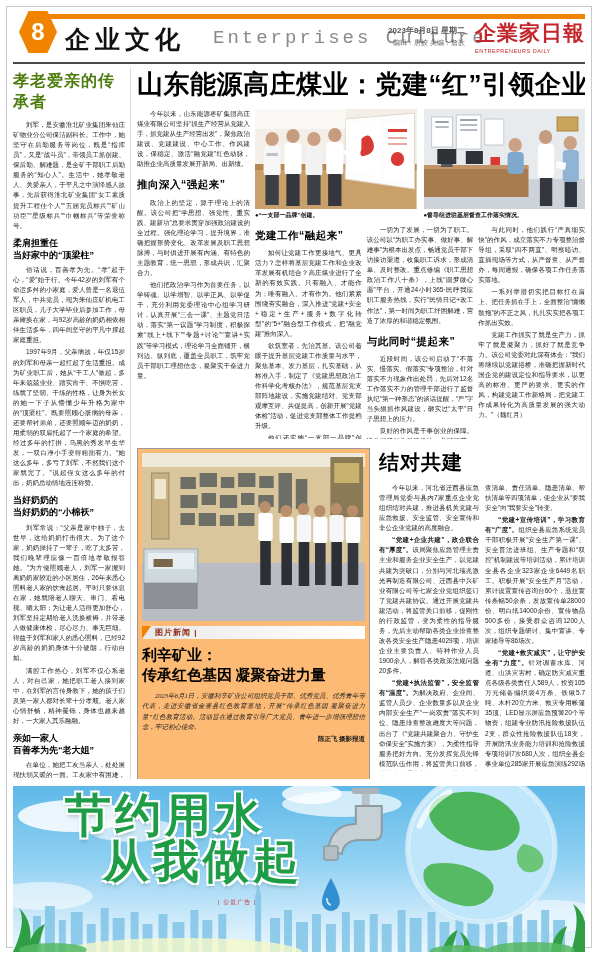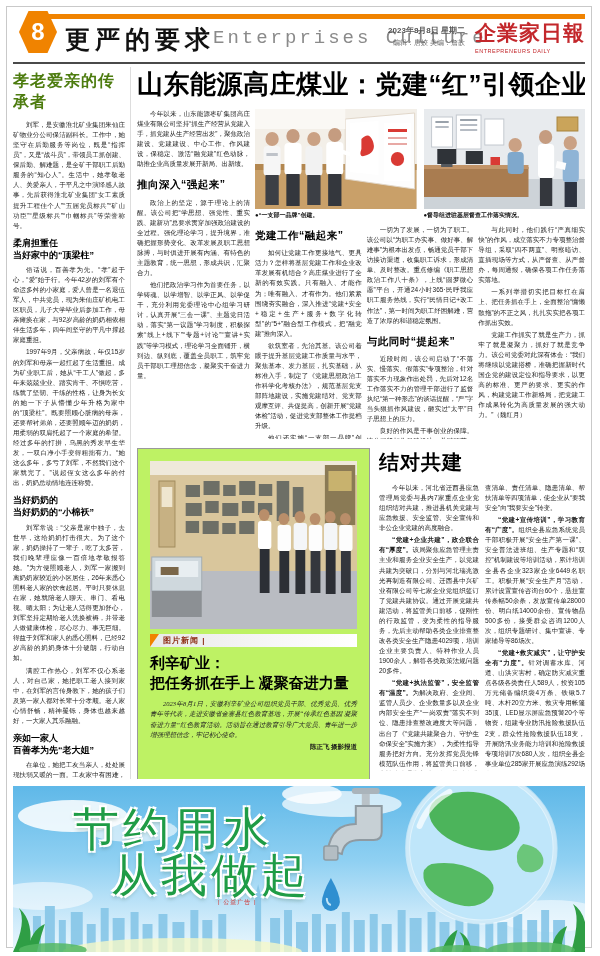--- a/index.html
+++ b/index.html
@@ -36,53 +36,53 @@
   .photo-box{flex:1;}
   .photo-frame{width:100%;height:100px;overflow:hidden;background:#eee;}
   .photo-frame svg{display:block;width:100%;height:100%;}
   .photo-caption{font-size:6px;font-weight:bold;color:#111;margin-top:2px;}
   .cols-row{display:flex;gap:5px;margin-top:5px;flex:1;overflow:hidden;}
   .cols-row .tcol{flex:1;overflow:hidden;}
   .ma-sub{font-size:10.5px;font-weight:bold;color:#000;margin:7px 0 5px;letter-spacing:.5px;}
   .ma-sub.first{margin-top:2px;}
   
   .bottom-row{display:flex;gap:9px;margin-top:9px;height:338px;overflow:hidden;}
-  .photo-news{width:233px;flex:0 0 233px;border:1px solid #9a9a9a;padding:12px;box-sizing:border-box;background:#bef264;}
+  .photo-news{width:233px;flex:0 0 233px;border:1px solid #9a9a9a;padding:4px;box-sizing:border-box;background:#fdba74;}
   .pn-photo{width:100%;height:168px;overflow:hidden;background:#ddd;}
   .pn-photo svg{display:block;width:100%;height:100%;}
   .pn-labelbar{position:relative;height:13px;margin-top:5px;background:linear-gradient(90deg,#e9e9e9 0%,#f7f7f7 60%,#fff 100%);}
   .pn-tri{position:absolute;left:0;top:0;width:0;height:0;border-left:9px solid #f08300;border-top:13px solid transparent;transform:scaleY(-1);}
   .pn-label{position:absolute;left:13px;top:1px;font-size:8px;font-weight:bold;color:#8c2b12;letter-spacing:1px;}
   .pn-title{font-family:"Liberation Serif",serif;font-size:15px;font-weight:bold;color:#000;line-height:1.3;margin:7px 0 6px;}
   .pn-caption{font-family:"Liberation Serif",serif;font-style:italic;font-size:6.5px;line-height:1.6;text-align:justify;color:#222;text-indent:2em;}
   .pn-byline{font-family:"Liberation Serif",serif;font-size:6.5px;font-weight:bold;text-align:right;margin-top:2px;}
   .right-article{flex:1;overflow:hidden;}
   .ra-title{font-size:20px;font-weight:bold;color:#000;line-height:1.25;letter-spacing:1px;margin:2px 0 8px;}
   .ra-cols{display:flex;gap:6px;height:288px;overflow:hidden;}
   .ra-cols .tcol{flex:1;overflow:hidden;}
   .lead{font-weight:bold;}
   
   .banner{position:relative;margin-top:7px;height:166px;overflow:hidden;background:linear-gradient(180deg,#5fb8e8 0%,#8fd0f2 45%,#cdeafa 80%,#eaf7fd 100%);}
   .banner svg{position:absolute;left:0;top:0;width:100%;height:100%;}
-  .slogan{position:absolute;left:60px;top:6px;color:#1f9c46;font-weight:normal;line-height:1.0;text-shadow:2px 2px 0 #fff,-2px -2px 0 #fff,2px -2px 0 #fff,-2px 2px 0 #fff,0 3px 4px rgba(0,60,20,.35);margin-top:14px;}
+  .slogan{position:absolute;left:52px;top:6px;color:#1f9c46;font-weight:bold;line-height:1.0;text-shadow:2px 2px 0 #fff,-2px -2px 0 #fff,2px -2px 0 #fff,-2px 2px 0 #fff,0 3px 4px rgba(0,60,20,.35);}
   .slogan .l1{font-size:46px;letter-spacing:4px;}
   .slogan .l2{font-size:46px;letter-spacing:4px;margin-left:38px;}
   .psa-label{position:absolute;left:205px;top:112px;font-size:6px;color:#d2302c;letter-spacing:1px;}
 </style>
 </head>
 <body>
 
 <div class="page">
 
   <div class="header">
     <div class="orange-bar"></div>
     <div class="hexagon">
       <span>8</span>
     </div>
-    <div class="section-cn">更严的要求</div>
+    <div class="section-cn">企业文化</div>
     <div class="section-en">Enterprises Culture</div>
     <div class="header-right">
       <div class="date-line">2023年8月8日 星期二</div>
       <div class="editors-line">编辑：唐姣  美编：詹歆</div>
     </div>
     <div class="masthead">
       <div class="masthead-cn">企業家日報</div>
       <div class="masthead-en">ENTREPRENEURS DAILY</div>
     </div>
   </div>
@@ -275,21 +275,21 @@
                   <rect x="123" y="88" width="11" height="44" fill="#2c2f35"></rect>
               </g>
             </svg>
           </div>
           <div class="pn-labelbar">
             <span class="pn-tri"></span>
             <span class="pn-label">图片新闻 |</span>
           </div>
           <div class="pn-title">
             <div>利辛矿业：</div>
-            <div>把任务抓在手上 凝聚奋进力量</div>
+            <div>传承红色基因 凝聚奋进力量</div>
           </div>
           <div class="pn-caption">2023年8月1日，安徽利辛矿业公司组织党员干部、优秀党员、优秀青年等代表，走进安徽省金寨县红色教育基地，开展“传承红色基因 凝聚奋进力量”红色教育活动。活动旨在通过教育引导广大党员、青年进一步增强理想信念，牢记初心使命。</div>
           <div class="pn-byline">陈正飞 摄影报道</div>
         </section>
 
         <section class="right-article">
           <h2 class="ra-title">
             <div>结对共建</div>
           </h2>
           <div class="ra-cols small-text">

